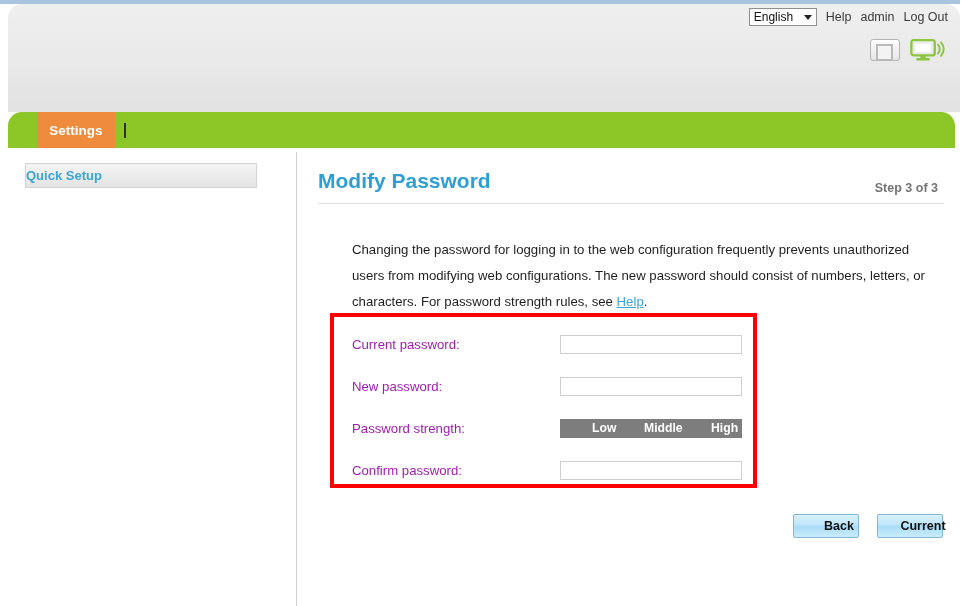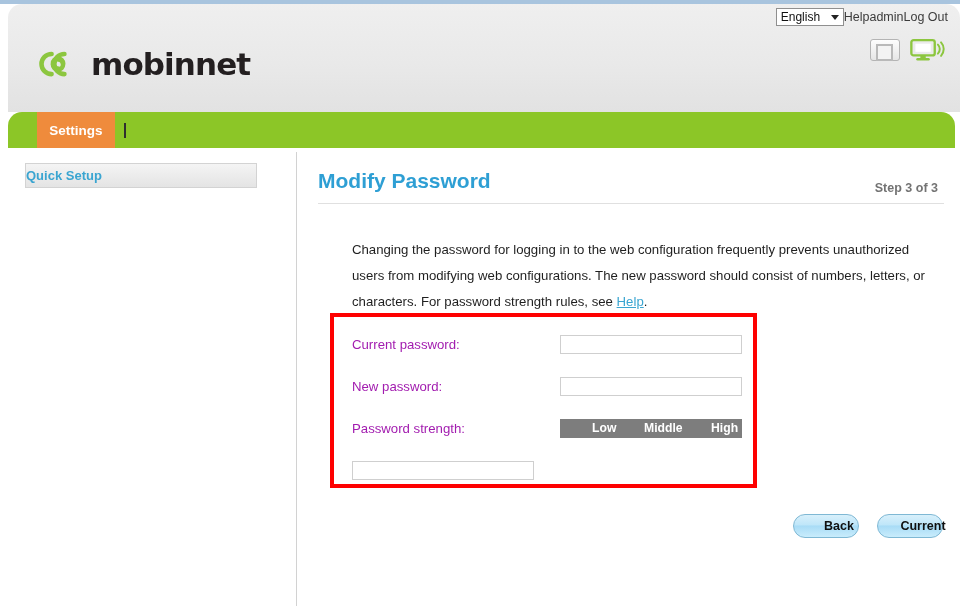--- a/index.html
+++ b/index.html
@@ -34,21 +34,21 @@
     position: absolute; left: 8px; top: 4px;
     width: 952px; height: 108px;
     background: linear-gradient(to bottom, #efefef 0%, #e9e9e9 55%, #e2e2e2 100%);
     border-top-left-radius: 14px;
     border-top-right-radius: 14px;
   }
 
   
   .util-row {
     position: absolute; right: 12px; top: 4px;
-    display: flex; align-items: center; 
+    display: flex; align-items: center; gap: 9px;
     font-size: 12px; color: #3b3b3b;
   }
   .lang-select {
     display: inline-flex; align-items: center; justify-content: space-between;
     width: 68px; height: 18px;
     padding: 0 4px;
     background: #ffffff;
     border: 1px solid #8f8f8f;
     font-size: 12px; color: #111111;
     font-family: "Liberation Sans", sans-serif;
@@ -223,21 +223,21 @@
 
   
   .btn-row {
     position: absolute; right: 17px; top: 366px;
     display: flex; gap: 18px;
   }
   .btn {
     width: 66px; height: 24px;
     background: linear-gradient(to bottom, #d8f0fb 0%, #bfe6f9 45%, #a8dcf6 50%, #c9ecfc 100%);
     border: 1px solid #7fb8d4;
-    border-radius: 12px;
+    border-radius: 2px;
     font-size: 12.5px; font-weight: bold; color: #101010;
     font-family: "Liberation Sans", sans-serif;
     cursor: pointer;
     display: flex; align-items: center; justify-content: center; padding-left: 32px;
   }
 </style>
 </head>
 <body>
 
 <div id="page">
@@ -249,31 +249,20 @@
     <div class="util-row">
       <div class="lang-select">
         <span>English</span>
         <span class="caret"></span>
       </div>
       <span class="util-link">Help</span>
       <span class="util-link">admin</span>
       <span class="util-link">Log Out</span>
     </div>
 
-    <div class="logo">
-      <svg class="logo-mark" viewBox="0 0 48 48">
-        <g fill="none" stroke="#8cc63f" stroke-width="5" stroke-linecap="round">
-          <path d="M31 13 A11 11 0 1 0 31 35"></path>
-          <path d="M17 35 A11 11 0 1 1 17 13"></path>
-          <path d="M24 19 A5.5 5.5 0 1 1 18.5 24.5"></path>
-          <path d="M24 29 A5.5 5.5 0 1 1 29.5 23.5"></path>
-        </g>
-      </svg>
-      <span class="logo-text">mobinnet</span>
-    </div>
 
     <div class="status-icons">
       <div class="icon-device"></div>
       <svg class="icon-monitor" viewBox="0 0 40 26">
         <rect x="1.5" y="2" width="26" height="17" rx="2.5" fill="none" stroke="#8cc63f" stroke-width="2.6"></rect>
         <rect x="6" y="6" width="17" height="9" fill="#ffffff"></rect>
         <rect x="11.5" y="19" width="6" height="3" fill="#8cc63f"></rect>
         <rect x="7" y="22" width="15" height="2.6" rx="1.3" fill="#8cc63f"></rect>
         <path d="M31 7 A7 7 0 0 1 31 17" fill="none" stroke="#8cc63f" stroke-width="2.2" stroke-linecap="round"></path>
         <path d="M34.5 4.5 A11 11 0 0 1 34.5 19.5" fill="none" stroke="#8cc63f" stroke-width="2.2" stroke-linecap="round"></path>
@@ -320,20 +309,21 @@
       <div class="form-row">
         <span class="form-label">Password strength:</span>
         <div class="strength-bar">
           <span class="s-low">Low</span>
           <span class="s-mid">Middle</span>
           <span class="s-high">High</span>
         </div>
       </div>
 
       <div class="form-row">
+        <span class="form-label">Confirm password:</span>
         <input class="text-input" type="password" value="" placeholder="" style="">
       </div>
 
     </div>
 
     <div class="redbox"></div>
 
     <div class="btn-row">
       <button class="btn">Back</button>
       <button class="btn">Current</button>

